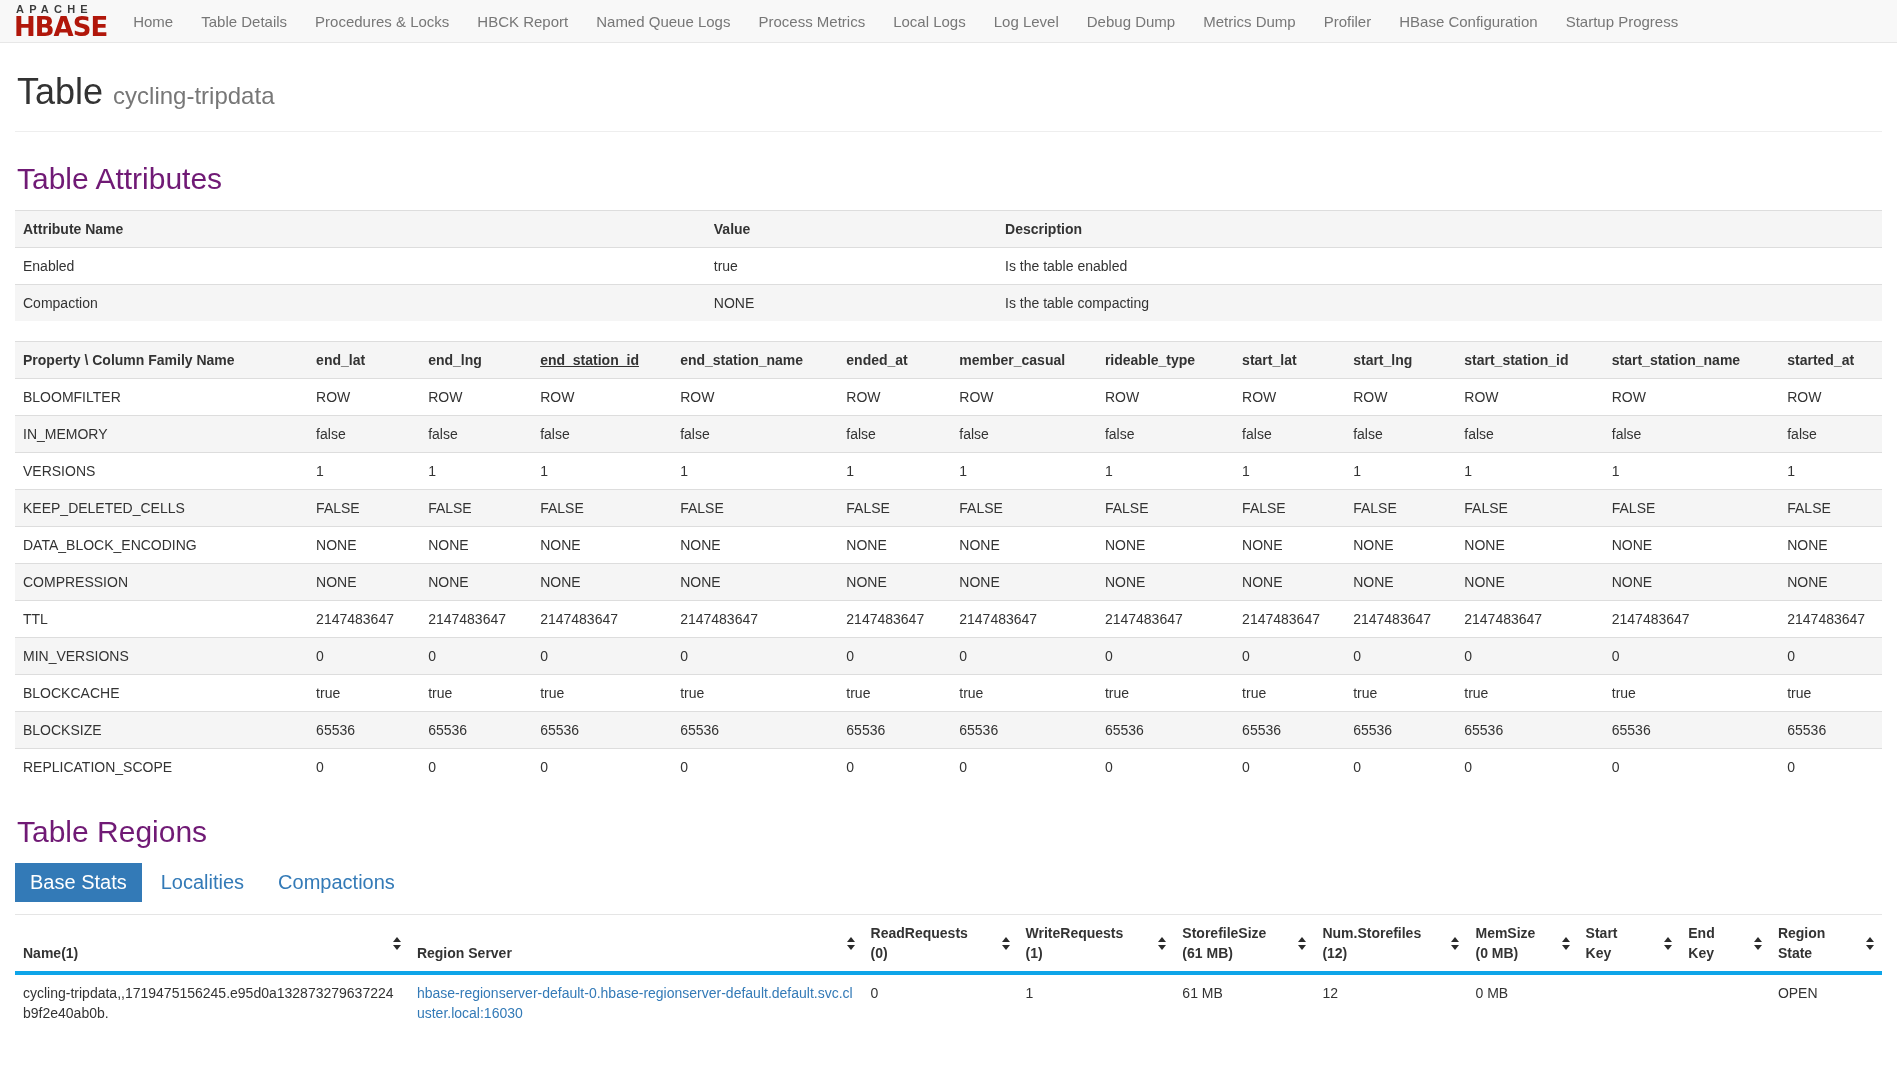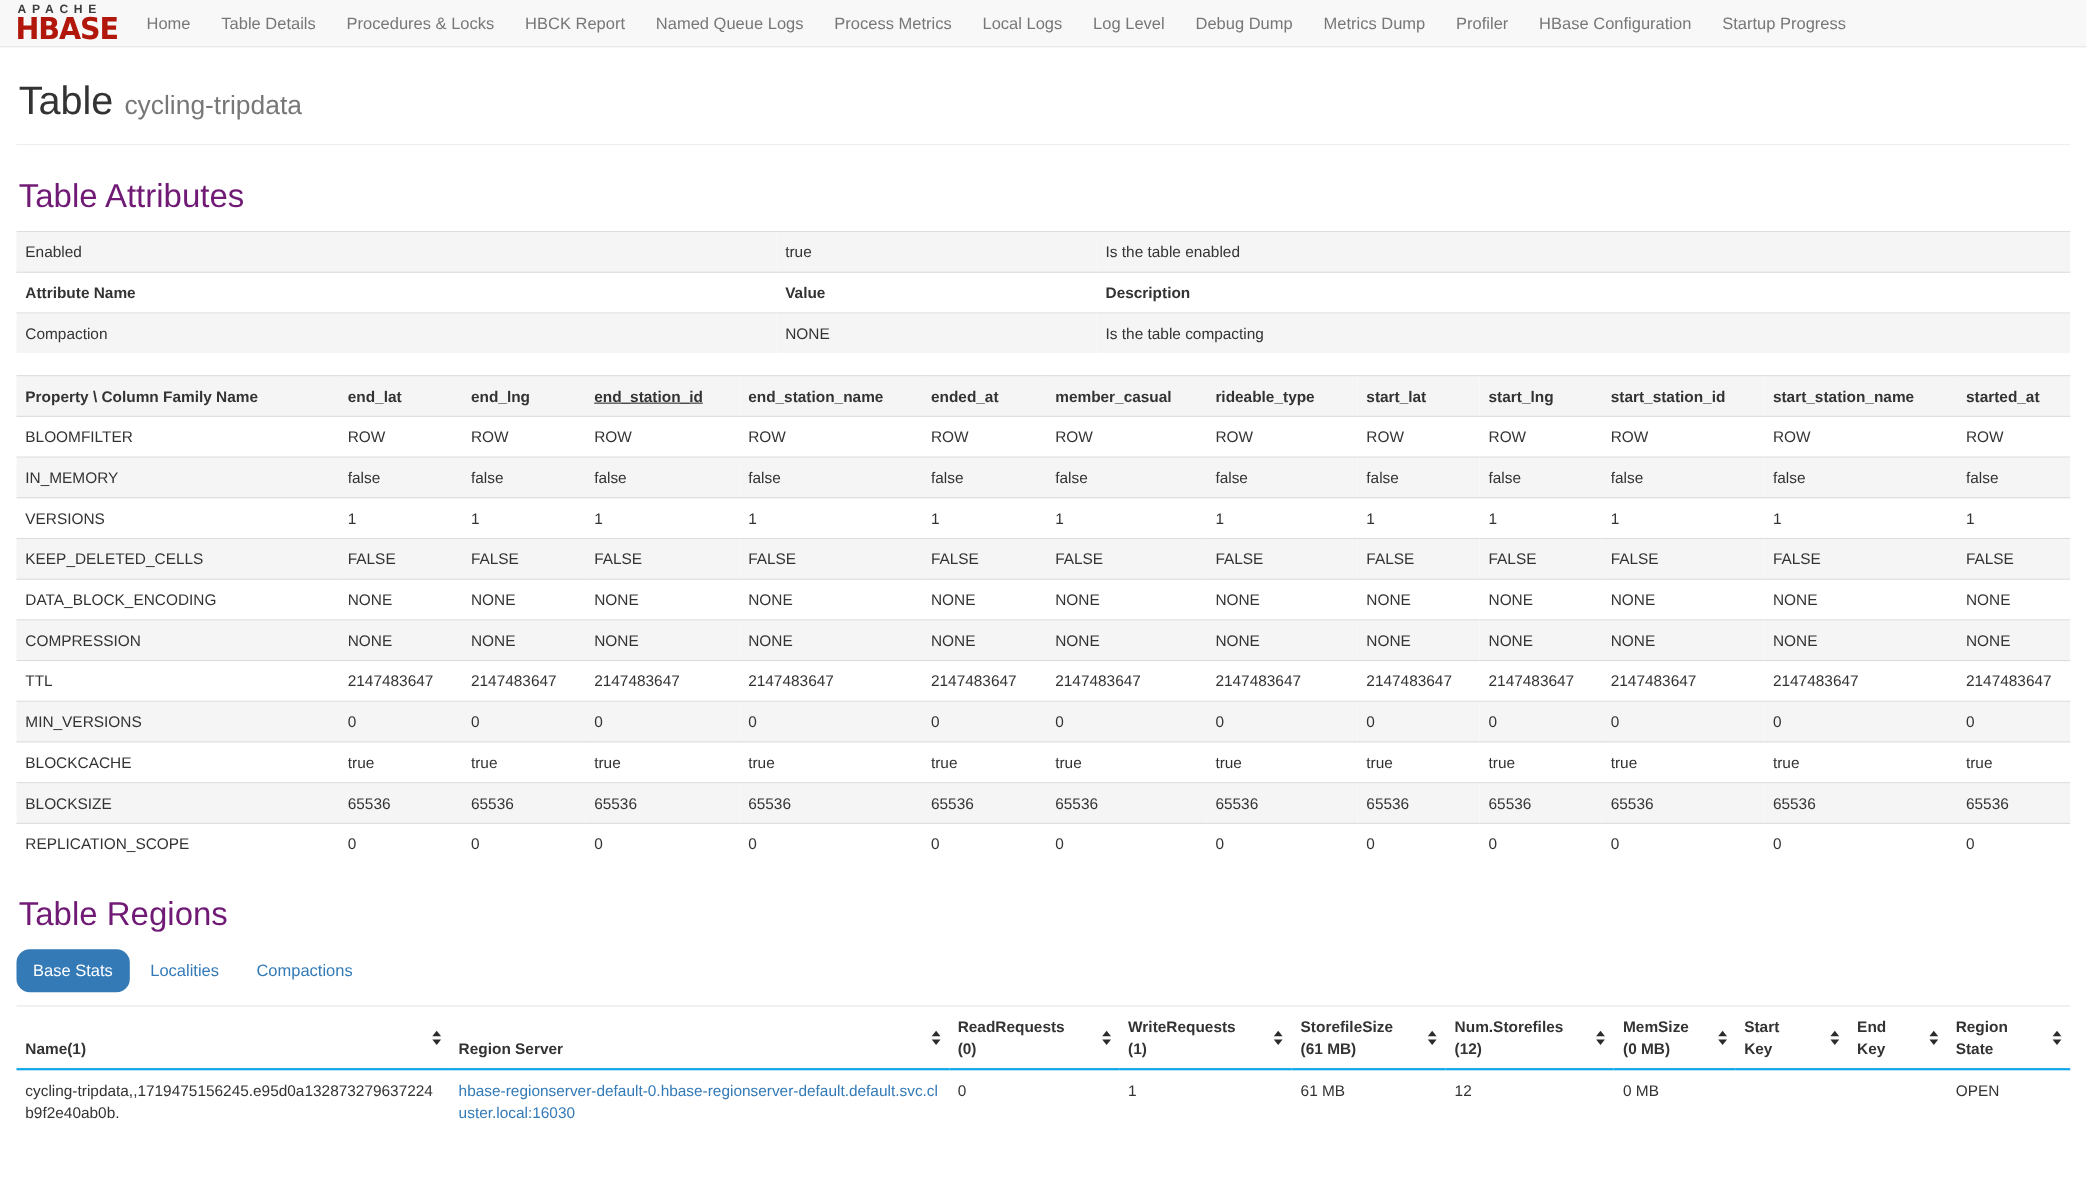--- a/index.html
+++ b/index.html
@@ -122,33 +122,33 @@
 
   
   .nav-pills {
     display: flex;
     gap: 4px;
     margin: 8px 0 12px 0;
   }
   .pill {
     display: inline-block;
     padding: 9px 15px;
-    font-size: 15px;
+    font-size: 20px;
     color: #337ab7;
     text-decoration: none;
-    border-radius: 12px;
+    border-radius: 0;
     cursor: pointer;
     line-height: 21px;
   }
   .pill.active { background: #337ab7; color: #fff; }
 
   
   #regions-table thead th {
     border-top: 1px solid #e5e5e5;
-    border-bottom: 2px solid #0ea5e9;
+    border-bottom: 4px solid #0ea5e9;
     cursor: pointer;
   }
   #regions-table th:nth-child(1)  { width: 21.1%; }
   #regions-table th:nth-child(2)  { width: 24.3%; }
   #regions-table th:nth-child(3)  { width: 8.3%; }
   #regions-table th:nth-child(4)  { width: 8.4%; }
   #regions-table th:nth-child(5)  { width: 7.5%; }
   #regions-table th:nth-child(6)  { width: 8.2%; }
   #regions-table th:nth-child(7)  { width: 5.9%; }
   #regions-table th:nth-child(8)  { width: 5.5%; }
@@ -213,28 +213,28 @@
   <h1>
     <span>Table</span>
     <small>cycling-tripdata</small>
   </h1>
   <hr>
 
   <h2>Table Attributes</h2>
   <table id="attr-table" class="striped">
     <tbody>
         <tr>
-          <td>Enabled</td>
-          <td>true</td>
-          <td>Is the table enabled</td>
-        </tr>
-        <tr>
           <th>Attribute Name</th>
           <th>Value</th>
           <th>Description</th>
+        </tr>
+        <tr>
+          <td>Enabled</td>
+          <td>true</td>
+          <td>Is the table enabled</td>
         </tr>
         <tr>
           <td>Compaction</td>
           <td>NONE</td>
           <td>Is the table compacting</td>
         </tr>
       </tbody>
   </table>
 
   <table id="schema-table" class="striped">

